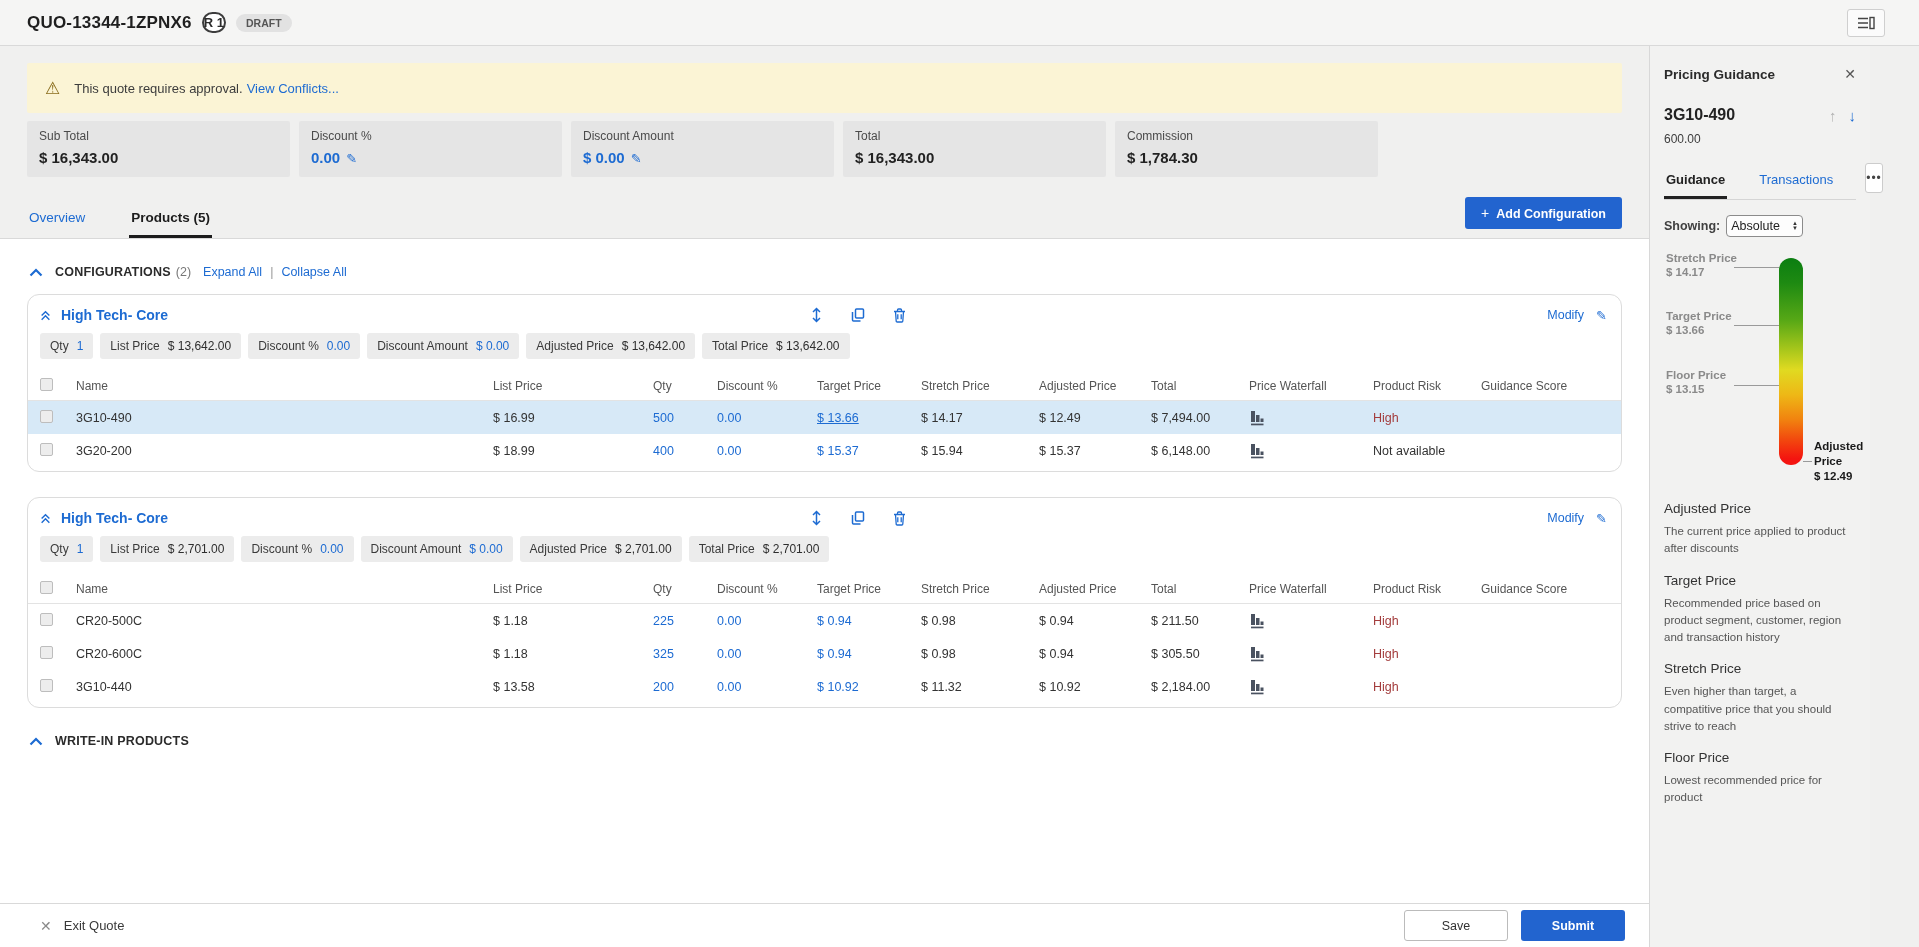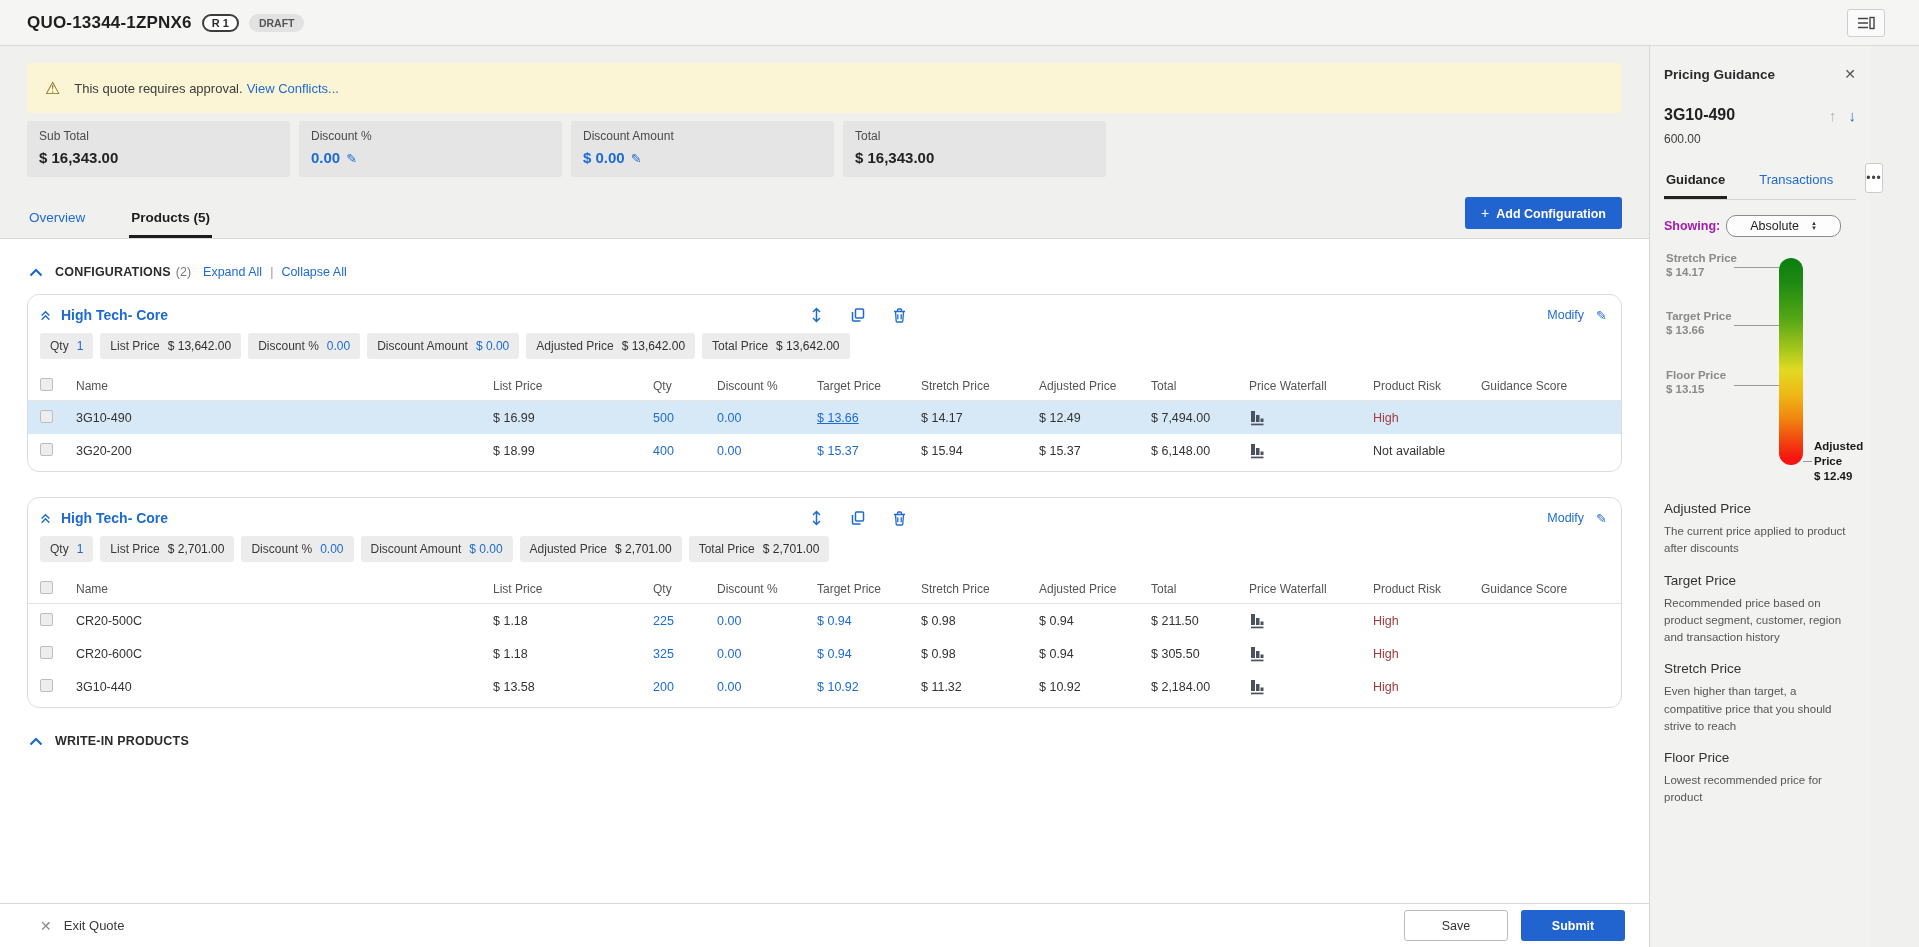--- a/index.html
+++ b/index.html
@@ -2,21 +2,21 @@
 <html><head>
 <meta charset="utf-8">
 <style>
   * { box-sizing: border-box; margin: 0; padding: 0; }
   html,body { width:1919px; height:947px; overflow:hidden; font-family:"Liberation Sans","DejaVu Sans",sans-serif; background:#f0f0ef; color:#333; }
   :root{ --blue:#1d6bd2; --border:#dcdcdc; }
 
   
   .topbar{ height:46px; background:#f5f5f4; border-bottom:1px solid #d9d9d9; display:flex; align-items:center; padding:0 34px 0 27px; }
   .quote-title{ font-size:17px; font-weight:bold; color:#1f1f1f; letter-spacing:.2px; }
-  .rev-badge{ margin-left:10px; border:2px solid #3c3c3c; border-radius:11px; padding:1px 8px; font-size:11px; font-weight:bold; color:#2c2c2c; background:#fff;text-align:center; }
+  .rev-badge{ margin-left:10px; border:2px solid #3c3c3c; border-radius:11px; padding:1px 0; font-size:13px; font-weight:bold; color:#2c2c2c; background:#fff;text-align:center; }
   .status-badge{ margin-left:10px; background:#e2e2e2; border-radius:11px; padding:3px 10px; font-size:10.5px; font-weight:bold; color:#555; }
   .topbar-spacer{ flex:1; }
   .icon-btn{ width:38px; height:28px; background:#fbfbfb; border:1px solid #cfcfcf; border-radius:3px; display:flex; align-items:center; justify-content:center; cursor:pointer; }
 
   
   .body-row{ display:flex; height:901px; }
   .main{ width:1649px; background:#fff; display:flex; flex-direction:column; }
   .upper{ background:#f0f0ef; padding:17px 27px 0 27px; border-bottom:1px solid #d9d9d9; }
 
   
@@ -101,22 +101,22 @@
   .nav-arrow{ font-size:15px; cursor:pointer; margin-left:12px; }
   .nav-arrow.up{ color:#b3b3b3; margin-left:auto; }
   .nav-arrow.down{ color:var(--blue); }
   .panel-qty{ font-size:12px; color:#3c3c3c; margin-top:8px; }
   .panel-tabs{ display:flex; align-items:center; border-bottom:1px solid #d5d5d5; margin-top:16px; }
   .ptab{ font-size:13px; padding:10px 2px 12px 2px; margin-right:30px; cursor:pointer; }
   .ptab.active{ font-weight:bold; color:#222; border-bottom:3px solid #222; padding-bottom:9px; }
   .ptab.inactive{ color:var(--blue); }
   .ellipsis-btn{ margin-left:auto; margin-bottom:6px; width:44px; height:30px; background:#fff; border:1px solid #ccc; border-radius:3px; font-size:12px; letter-spacing:1px; color:#444; cursor:pointer; font-family:inherit; }
   .showing-row{ display:flex; align-items:center; margin-top:15px; }
-  .showing-label{ font-size:12.5px; font-weight:bold; color:#a21caf; }
-  .select-box{ margin-left:6px; border:1px solid #8b8b8b; border-radius:10px; background:#fdfdfd; padding:3px 23px; display:flex; align-items:center; font-size:12.5px; color:#222; cursor:pointer; }
+  .showing-label{ font-size:12.5px; font-weight:bold; color:#404040; }
+  .select-box{ margin-left:6px; border:1px solid #8b8b8b; border-radius:4px; background:#fdfdfd; padding:3px 4px; display:flex; align-items:center; font-size:12.5px; color:#222; cursor:pointer; }
   .sel-arrows{ display:flex; flex-direction:column; line-height:5px; font-size:6px; color:#333; margin-left:12px; }
 
   
   .gauge{ position:relative; height:228px; margin-top:14px; }
   .gauge-bar{ position:absolute; left:115px; top:7px; width:24px; height:207px; border-radius:12px;
     background:linear-gradient(180deg,#0b7e11 0%,#1e8a12 12%,#57a816 30%,#a6c61b 44%,#e0da21 54%,#eeb816 66%,#f1830f 78%,#f2470e 88%,#f41410 97%); }
   .gauge-label{ position:absolute; left:2px; width:78px; font-size:11.5px; font-weight:bold; color:#8a8a8a; line-height:14px; }
   .gauge-line{ position:absolute; left:70px; width:45px; border-top:1px solid #9a9a9a; }
   .gauge-adjusted{ position:absolute; left:150px; top:188px; font-size:11.5px; font-weight:bold; color:#1a1a1a; line-height:15px; }
   .gauge-line.adj{ left:139px; width:9px; top:210px; }
@@ -168,20 +168,24 @@
   <div class="card">
     <div class="card-label">Discount Amount</div>
     <div class="card-value blue"><span class="blue">$ 0.00</span><span class="edit-glyph">✎</span></div>
   </div>
 
   <div class="card">
     <div class="card-label">Total</div>
     <div class="card-value"><span>$ 16,343.00</span></div>
   </div>
 
+  <div class="card">
+    <div class="card-label">Commission</div>
+    <div class="card-value"><span>$ 1,784.30</span></div>
+  </div>
 </div>
 
       <div class="tabs-row">
         <span class="tab inactive">Overview</span>
         <span class="tab active">Products (5)</span>
         <span class="tabs-spacer"></span>
         <button class="btn-primary"><span class="plus-glyph">+</span><span>Add Configuration</span></button>
       </div>
     </div>
 

